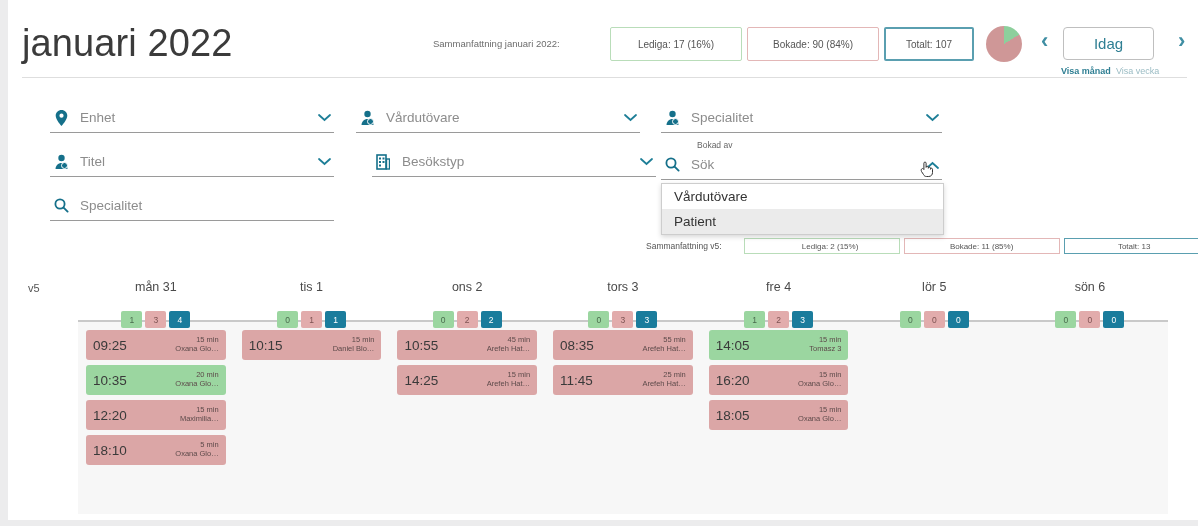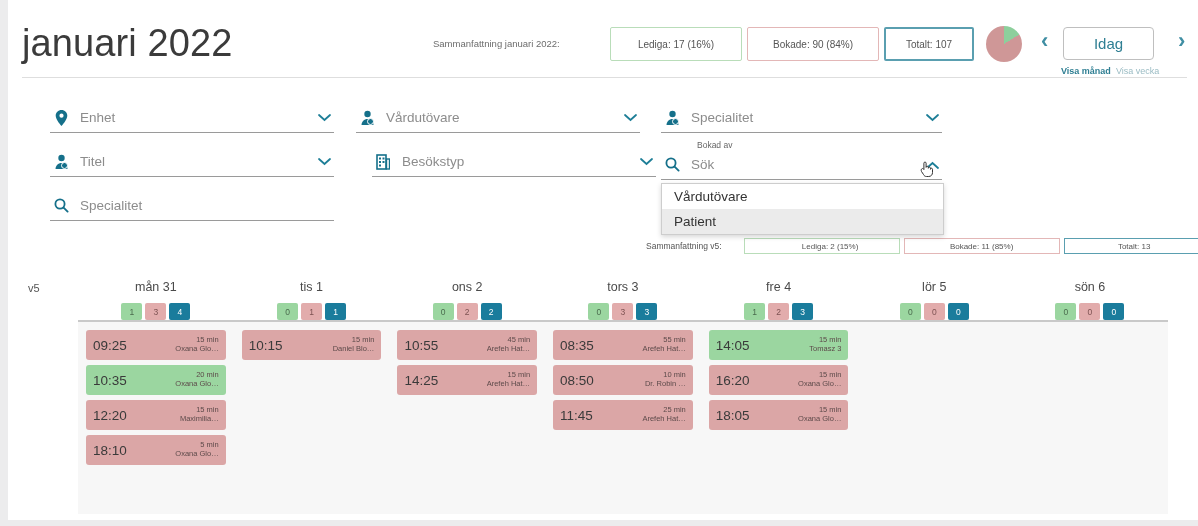--- a/index.html
+++ b/index.html
@@ -263,20 +263,21 @@
     left: 70px;
     top: 0;
     width: 1090px;
     display: flex;
   }
   .day {
     width: 155.7px;
     display: flex;
     flex-direction: column;
     align-items: center;
+    gap: 8px;
   }
   .day-name {
     font-size: 12.5px;
     color: #4a4a4a;
     margin-top: 12px;
   }
   .counts {
     display: flex;
     gap: 3px;
     margin-top: 9px;
@@ -627,27 +628,20 @@
         </div>
         <div class="slot-col">
           <div class="appt booked">
             <span class="time">08:35</span>
             <span class="meta">
               <div class="dur">55 min</div>
               <div class="who">Arefeh Hat…</div>
             </span>
           </div>
           <div class="appt booked">
-            <span class="time">08:50</span>
-            <span class="meta">
-              <div class="dur">10 min</div>
-              <div class="who">Dr. Robin …</div>
-            </span>
-          </div>
-          <div class="appt booked">
             <span class="time">11:45</span>
             <span class="meta">
               <div class="dur">25 min</div>
               <div class="who">Arefeh Hat…</div>
             </span>
           </div>
         </div>
         <div class="slot-col">
           <div class="appt free">
             <span class="time">14:05</span>

